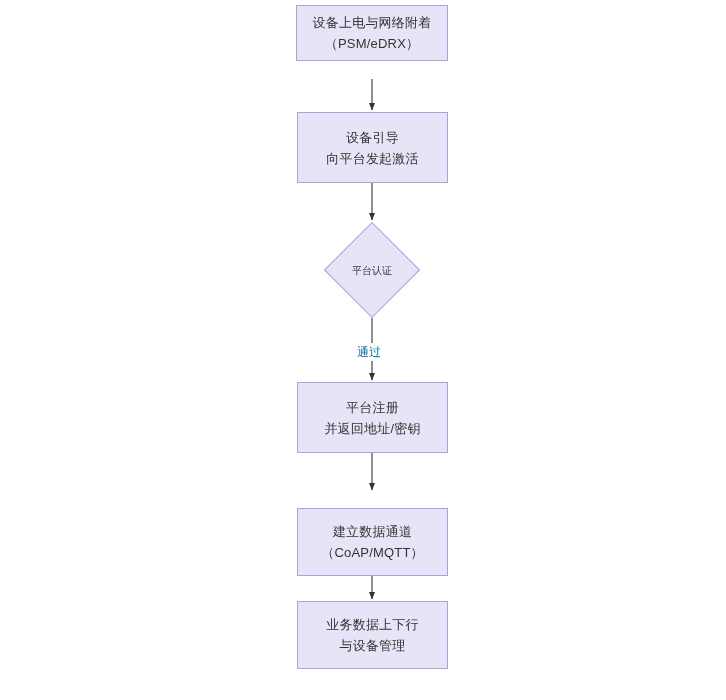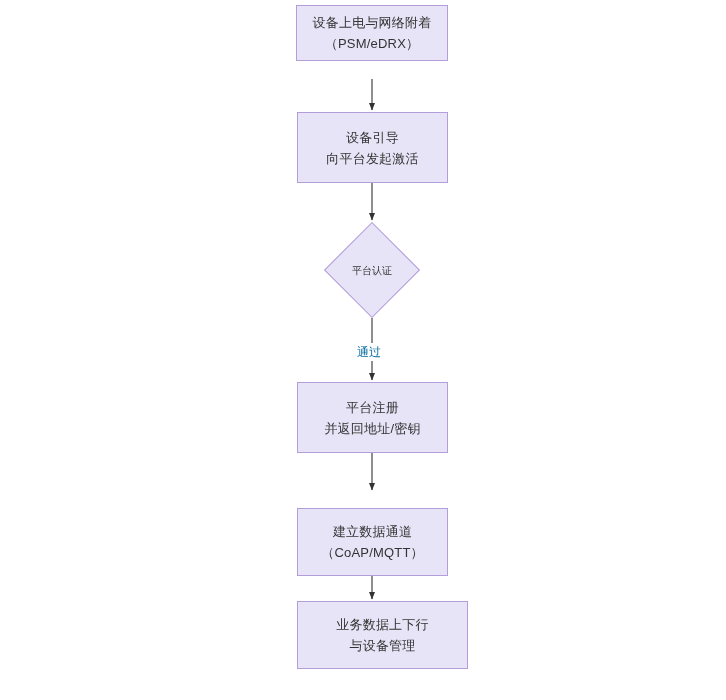--- a/index.html
+++ b/index.html
@@ -50,21 +50,21 @@
     letter-spacing: 0.2px;
     white-space: pre-line;
     padding: 0 6px;
   }
 
   
   #node-power-on   { left: 296px; top: 5px;  width: 152px; height: 56px; }
   #node-bootstrap  { left: 297px; top: 112px; width: 151px; height: 71px; font-family: Liberation Serif, serif; }
   #node-register   { left: 297px; top: 382px; width: 151px; height: 71px; }
   #node-channel    { left: 297px; top: 492px; width: 151px; height: 68px; margin-top: 16px; }
-  #node-business   { left: 297px; top: 601px; width: 171px; height: 68px; }
+  #node-business   { left: 297px; top: 601px; width: 151px; height: 68px; }
 
   
   #node-auth {
     position: absolute;
     left: 324px;
     top: 222px;
     width: 96px;
     height: 96px;
   }
   #node-auth .diamond-shape {

